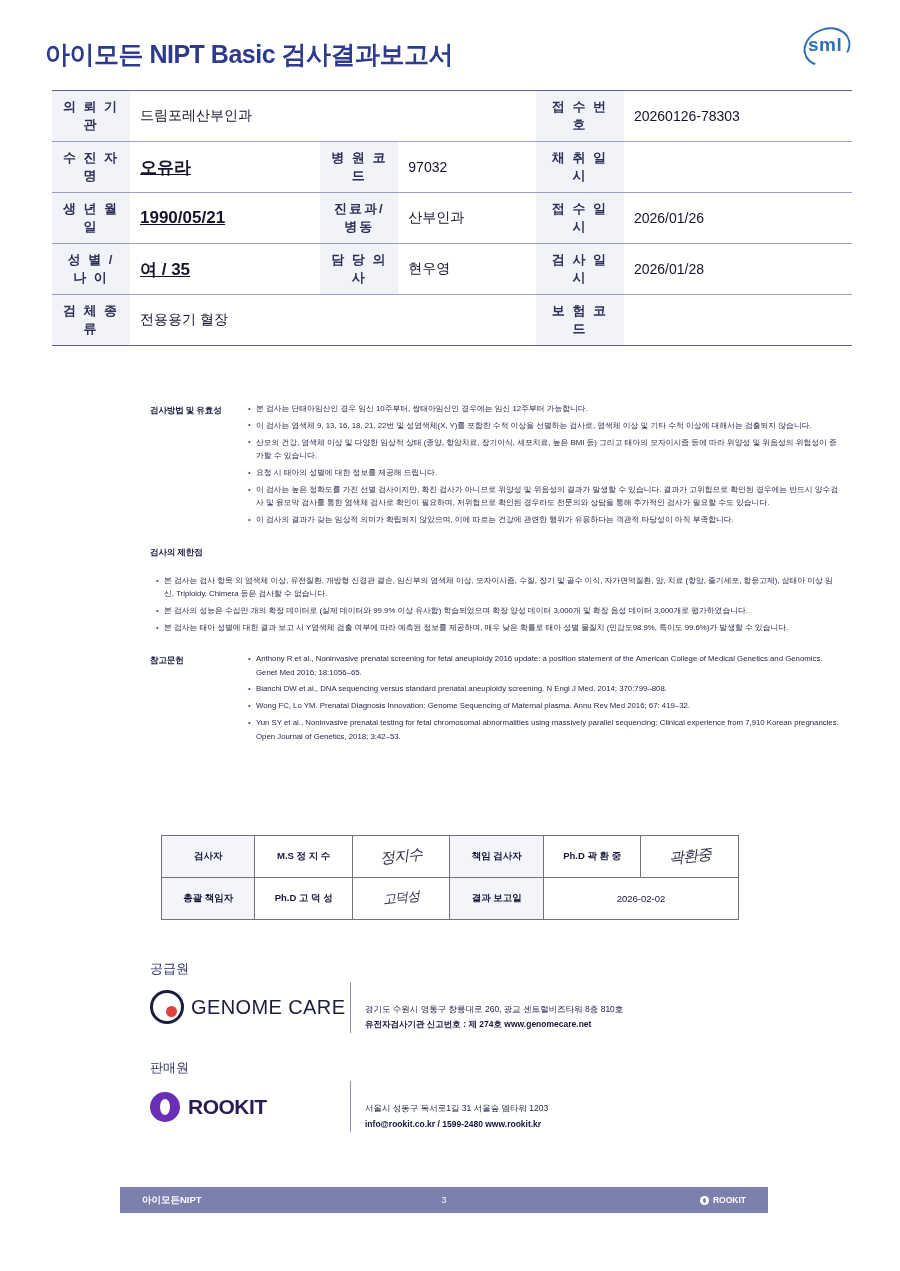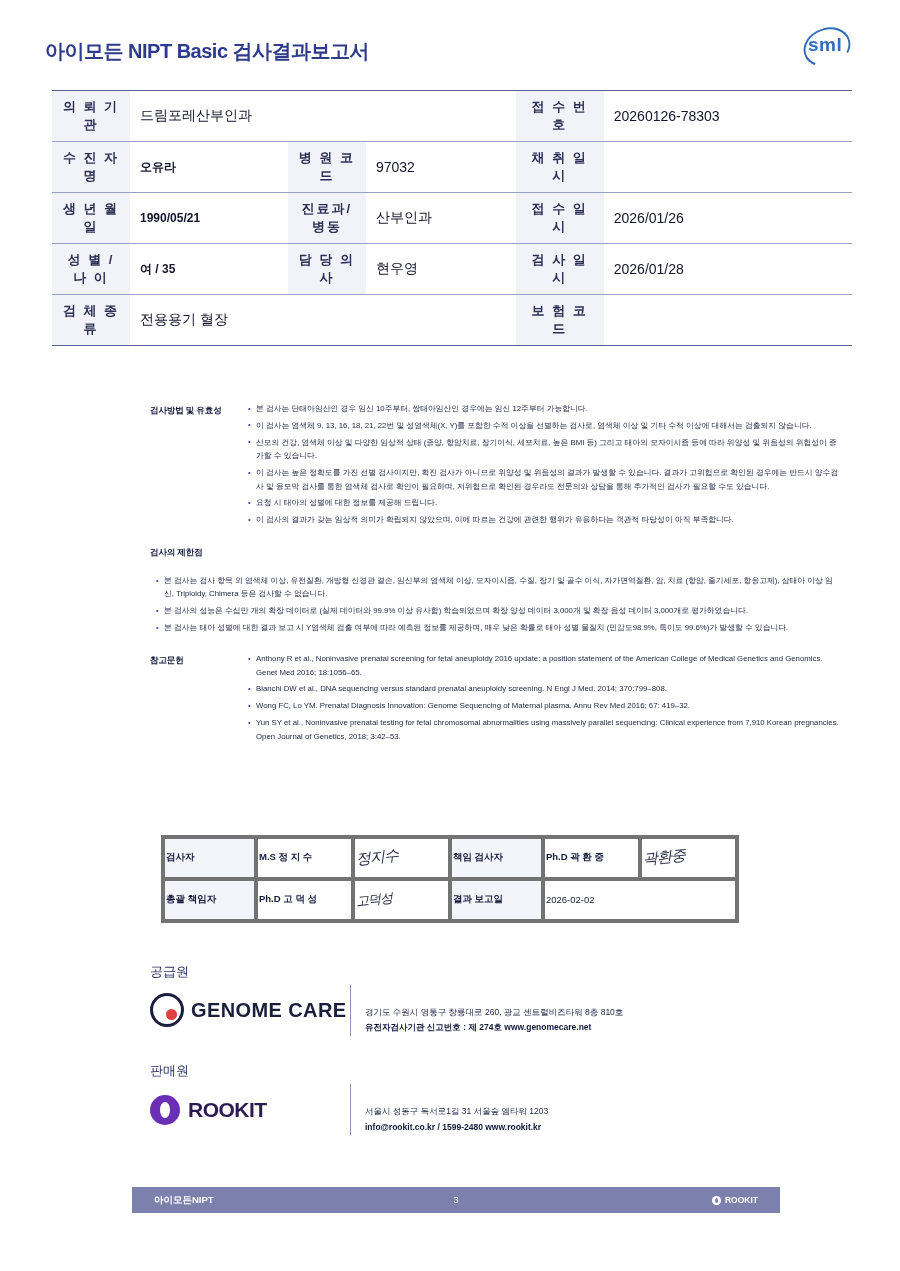--- a/index.html
+++ b/index.html
@@ -14,21 +14,21 @@
     overflow: hidden;
   }
 
   
   .doc-header {
     position: relative;
     padding: 38px 40px 0 45px;
     height: 78px;
   }
   .doc-title {
-    font-size: 20px;
+    font-size: 25px;
     font-weight: bold;
     color: #2e3a8c;
     letter-spacing: -0.5px;
   }
   .sml-logo {
     position: absolute;
     right: 42px;
     top: 26px;
     width: 58px;
     height: 48px;
@@ -75,21 +75,21 @@
     width: 78px;
     letter-spacing: 2px;
     font-size: 13px;
   }
   .lbl.wide { width: 88px; }
   .val {
     color: #14142b;
     font-size: 14px;
     padding-left: 14px;
   }
-  .val.big { font-size: 12px; font-weight: bold; }
+  .val.big { font-size: 17px; font-weight: bold; text-decoration: underline; }
 
   
   .notes {
     margin: 56px 0 0 0;
     padding: 0 60px 0 150px;
     font-size: 7.8px;
     line-height: 1.72;
     color: #1e2240;
   }
   .note-block { display: flex; margin-bottom: 14px; }
@@ -120,22 +120,23 @@
   .ref .note-body p:before { content: "•"; }
 
   
   .sig-wrap { margin: 88px auto 0 auto; width: 578px; }
   .sig-table {
     width: 100%;
     border-collapse: collapse;
     font-size: 9.5px;
   }
   .sig-table td {
-    border: 4px solid #737373;
+    border: 1px solid #737373;
     height: 42px;
+    text-align: center;
     vertical-align: middle;
     color: #16183a;
   }
   .sig-table .hdr { background: #f4f5fa; font-weight: bold; width: 92px; }
   .sig-table .nm { width: 96px; font-weight: bold; }
   .sig-table .sign { width: 96px; }
   .sig-img {
     font-family: "DejaVu Serif", serif;
     font-style: italic;
     font-size: 15px;
@@ -177,21 +178,21 @@
   .gc-mark:after {
     content: "";
     position: absolute;
     left: 13px; top: 13px;
     width: 11px; height: 11px;
     background: #e0403f;
     border-radius: 50%;
   }
   .gc-name {
     font-size: 20px;
-    font-weight: bold;
+    font-weight: normal;
     color: #1b1d3d;
     letter-spacing: 0.4px;
   }
   
   .rk-mark {
     width: 30px; height: 30px;
     background: #6a2fb5;
     border-radius: 50%;
     position: relative;
     margin-right: 8px;
@@ -207,21 +208,21 @@
   .rk-name {
     font-size: 21px;
     font-weight: bold;
     color: #2a1b55;
     letter-spacing: -0.5px;
   }
 
   
   .footer {
     position: absolute;
-    left: 132px;
+    left: 120px;
     bottom: 58px;
     width: 648px;
     height: 26px;
     background: #7b80ad;
     display: flex;
     align-items: center;
     color: #ffffff;
     font-size: 9.5px;
   }
   .footer .f-left { padding-left: 22px; font-weight: bold; flex: 0 0 200px; }
@@ -306,22 +307,22 @@
 </table>
 
 <div class="notes">
 
   <div class="note-block">
     <div class="note-head">검사방법 및 유효성</div>
     <div class="note-body">
       <p>본 검사는 단태아임산인 경우 임신 10주부터, 쌍태아임산인 경우에는 임신 12주부터 가능합니다.</p>
       <p>이 검사는 염색체 9, 13, 16, 18, 21, 22번 및 성염색체(X, Y)를 포함한 수적 이상을 선별하는 검사로, 염색체 이상 및 기타 수적 이상에 대해서는 검출되지 않습니다.</p>
       <p>산모의 건강, 염색체 이상 및 다양한 임상적 상태 (종양, 항암치료, 장기이식, 세포치료, 높은 BMI 등) 그리고 태아의 모자이시즘 등에 따라 위양성 및 위음성의 위험성이 증가할 수 있습니다.</p>
+      <p>요청 시 태아의 성별에 대한 정보를 제공해 드립니다.</p>
       <p>이 검사는 높은 정확도를 가진 선별 검사이지만, 확진 검사가 아니므로 위양성 및 위음성의 결과가 발생할 수 있습니다. 결과가 고위험으로 확인된 경우에는 반드시 양수검사 및 융모막 검사를 통한 염색체 검사로 확인이 필요하며, 저위험으로 확인된 경우라도 전문의와 상담을 통해 추가적인 검사가 필요할 수도 있습니다.</p>
-      <p>요청 시 태아의 성별에 대한 정보를 제공해 드립니다.</p>
       <p>이 검사의 결과가 갖는 임상적 의미가 확립되지 않았으며, 이에 따르는 건강에 관련한 행위가 유용하다는 객관적 타당성이 아직 부족합니다.</p>
     </div>
   </div>
 
   <div class="note-block">
     <div class="note-head">검사의 제한점</div>
   </div>
 
   <div class="note-block">
     <div class="note-body">

